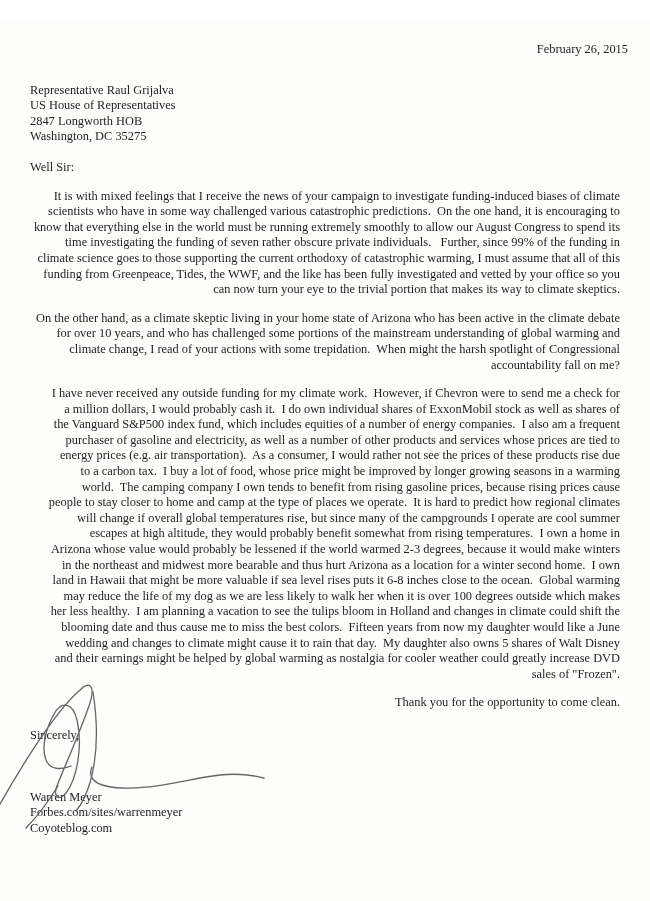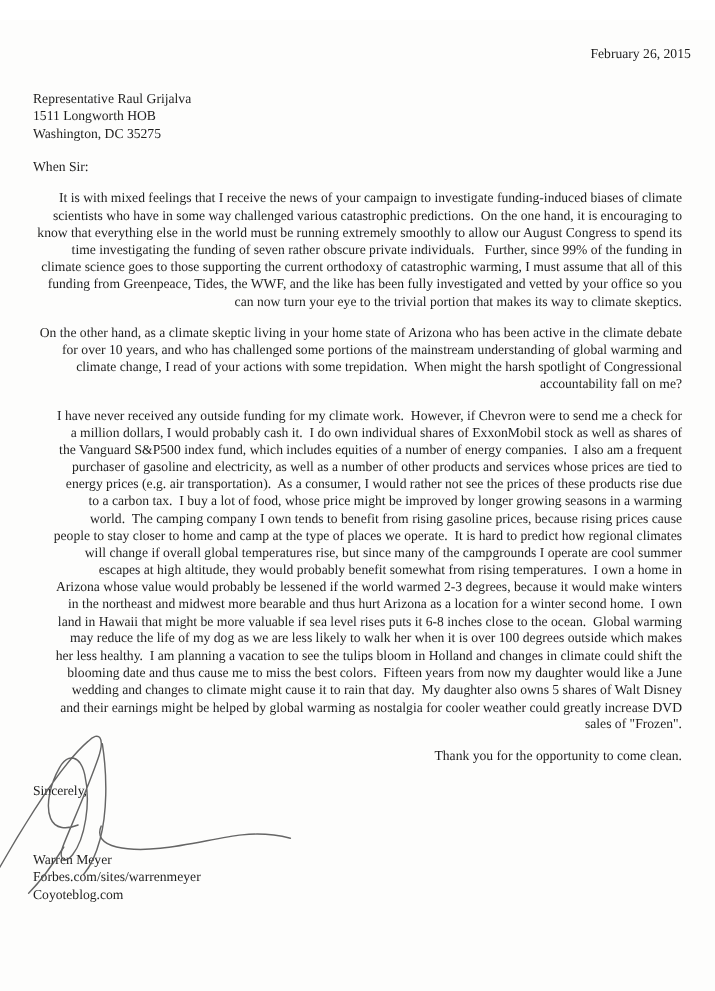--- a/index.html
+++ b/index.html
@@ -63,25 +63,26 @@
 </style>
 </head>
 <body>
 
 <div class="page">
 
   <div class="date-line">February 26, 2015</div>
 
   <div class="recipient">
     <div>Representative Raul Grijalva</div>
-    <div>1511 Longworth HOB</div>
+    <div>US House of Representatives</div>
+    <div>2847 Longworth HOB</div>
     <div>Washington, DC 35275</div>
   </div>
 
-  <div class="salutation">When Sir:</div>
+  <div class="salutation">Well Sir:</div>
 
   <div class="body-text">
     <p>It is with mixed feelings that I receive the news of your campaign to investigate funding-induced biases of climate scientists who have in some way challenged various catastrophic predictions.  On the one hand, it is encouraging to know that everything else in the world must be running extremely smoothly to allow our August Congress to spend its time investigating the funding of seven rather obscure private individuals.   Further, since 99% of the funding in climate science goes to those supporting the current orthodoxy of catastrophic warming, I must assume that all of this funding from Greenpeace, Tides, the WWF, and the like has been fully investigated and vetted by your office so you can now turn your eye to the trivial portion that makes its way to climate skeptics.</p>
     <p>On the other hand, as a climate skeptic living in your home state of Arizona who has been active in the climate debate for over 10 years, and who has challenged some portions of the mainstream understanding of global warming and climate change, I read of your actions with some trepidation.  When might the harsh spotlight of Congressional accountability fall on me?</p>
     <p class="indented">I have never received any outside funding for my climate work.  However, if Chevron were to send me a check for a million dollars, I would probably cash it.  I do own individual shares of ExxonMobil stock as well as shares of the Vanguard S&amp;P500 index fund, which includes equities of a number of energy companies.  I also am a frequent purchaser of gasoline and electricity, as well as a number of other products and services whose prices are tied to energy prices (e.g. air transportation).  As a consumer, I would rather not see the prices of these products rise due to a carbon tax.  I buy a lot of food, whose price might be improved by longer growing seasons in a warming world.  The camping company I own tends to benefit from rising gasoline prices, because rising prices cause people to stay closer to home and camp at the type of places we operate.  It is hard to predict how regional climates will change if overall global temperatures rise, but since many of the campgrounds I operate are cool summer escapes at high altitude, they would probably benefit somewhat from rising temperatures.  I own a home in Arizona whose value would probably be lessened if the world warmed 2-3 degrees, because it would make winters in the northeast and midwest more bearable and thus hurt Arizona as a location for a winter second home.  I own land in Hawaii that might be more valuable if sea level rises puts it 6-8 inches close to the ocean.  Global warming may reduce the life of my dog as we are less likely to walk her when it is over 100 degrees outside which makes her less healthy.  I am planning a vacation to see the tulips bloom in Holland and changes in climate could shift the blooming date and thus cause me to miss the best colors.  Fifteen years from now my daughter would like a June wedding and changes to climate might cause it to rain that day.  My daughter also owns 5 shares of Walt Disney and their earnings might be helped by global warming as nostalgia for cooler weather could greatly increase DVD sales of "Frozen".</p>
     <p>Thank you for the opportunity to come clean.</p>
   </div>
 
   <div class="valediction">Sincerely,</div>
 

